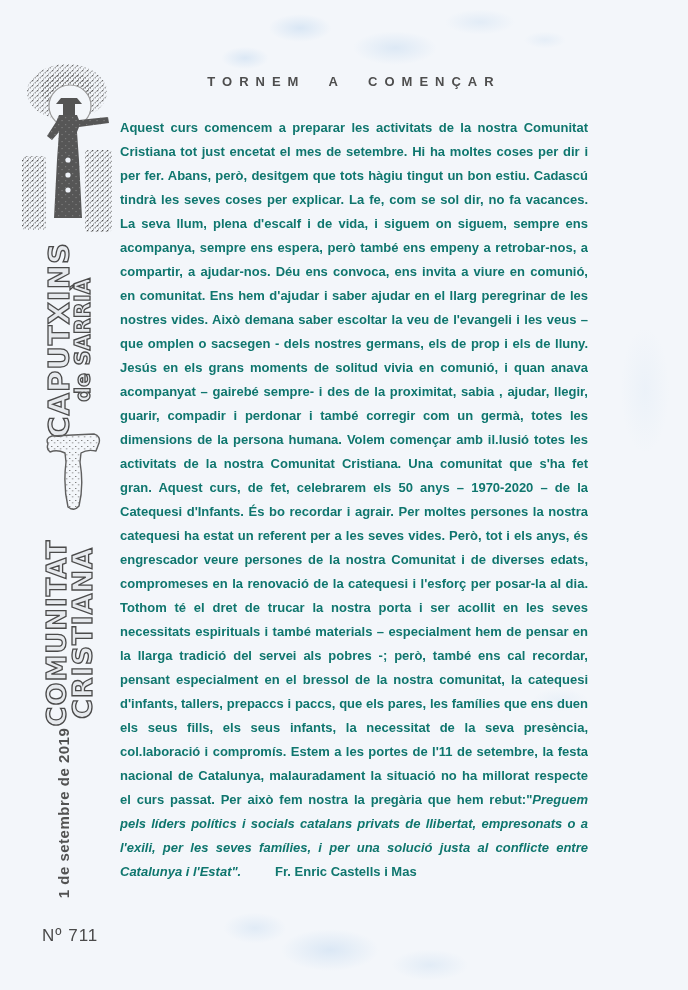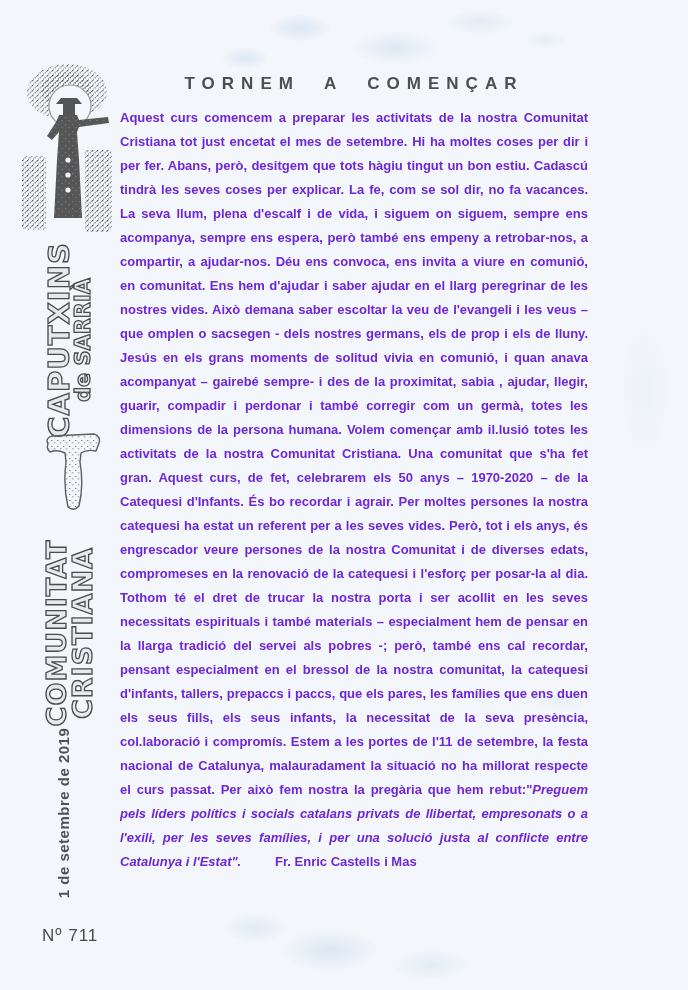--- a/index.html
+++ b/index.html
@@ -14,26 +14,26 @@
       radial-gradient(ellipse 50px 18px at 480px 22px, rgba(150,190,230,.18), transparent 70%),
       radial-gradient(ellipse 30px 12px at 545px 40px, rgba(150,190,230,.14), transparent 70%),
       radial-gradient(ellipse 70px 30px at 330px 950px, rgba(150,190,230,.26), transparent 70%),
       radial-gradient(ellipse 45px 22px at 255px 928px, rgba(150,190,230,.20), transparent 70%),
       radial-gradient(ellipse 55px 22px at 430px 965px, rgba(150,190,230,.18), transparent 70%),
       radial-gradient(ellipse 40px 16px at 560px 700px, rgba(150,190,230,.10), transparent 70%),
       radial-gradient(ellipse 35px 90px at 645px 390px, rgba(150,190,230,.08), transparent 70%);
   }
   .title{
     position:absolute;left:120px;top:74px;width:468px;
-    text-align:center;font-size:17px;font-weight:bold;color:#4e4e4e;
+    text-align:center;font-size:13px;font-weight:bold;color:#4e4e4e;
     letter-spacing:7px;word-spacing:13px;white-space:nowrap;
   }
   .body-text{
-    position:absolute;left:120px;top:106px;width:468px;height:858px;
-    font-size:13px;line-height:24px;font-weight:bold;color:#6d28d9;
+    position:absolute;left:120px;top:116px;width:468px;height:858px;
+    font-size:13px;line-height:24px;font-weight:bold;color:#0f766e;
     text-align:justify;overflow:hidden;
   }
   .body-text .italic{font-style:italic;}
   .body-text .signature{margin-left:2.6em;font-style:normal;}
   .bubble{
     position:absolute;text-align:center;
     font-family:"DejaVu Sans",sans-serif;font-weight:800;line-height:.95;
     color:rgba(75,75,75,0.07);
     -webkit-text-stroke:1.3px #4b4b4b;
     transform:translate(-50%,-50%) rotate(-90deg);

